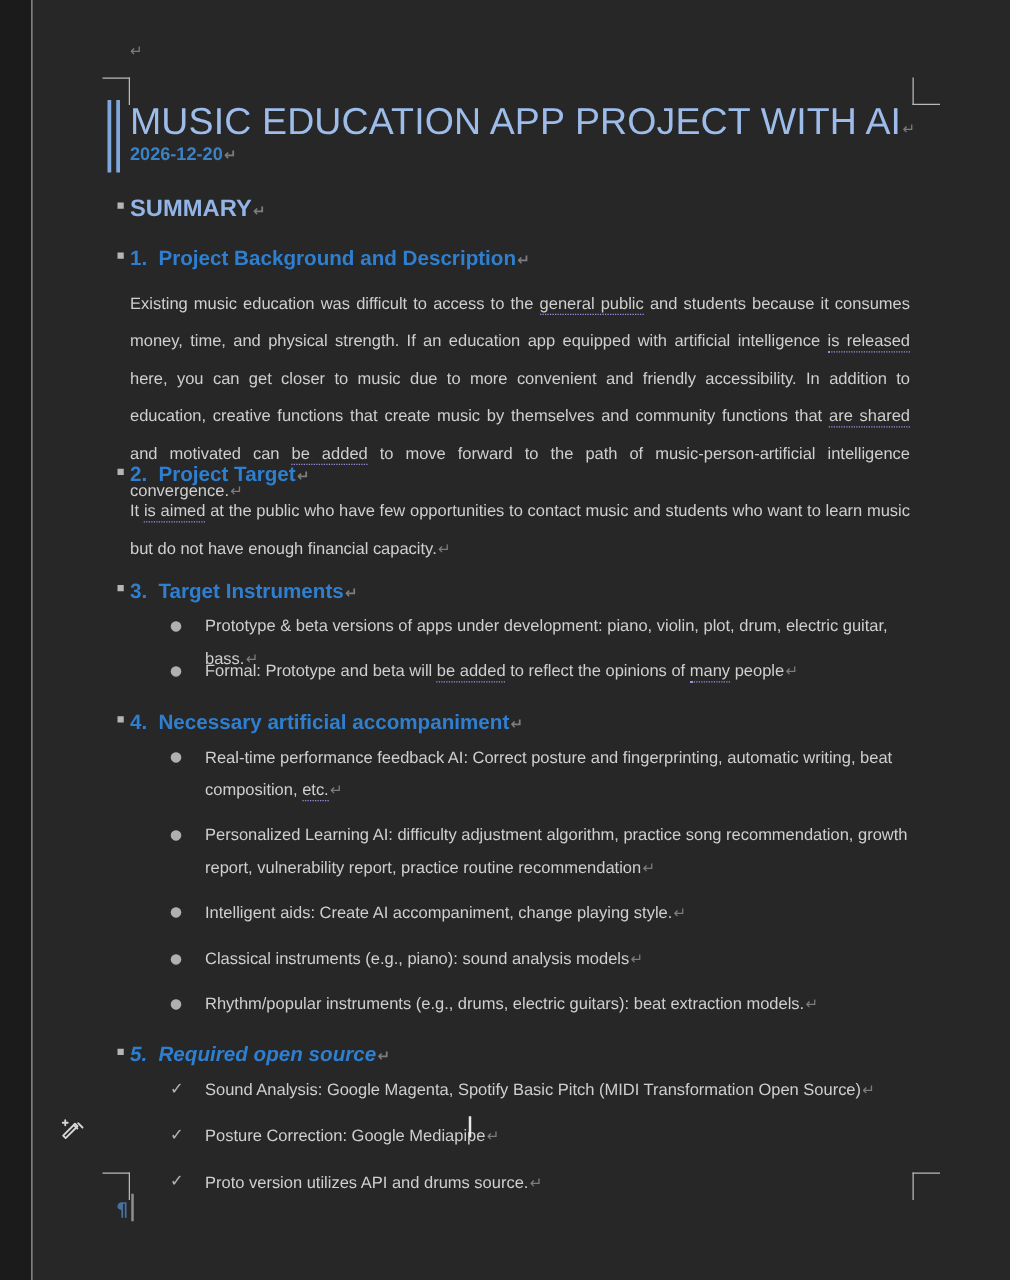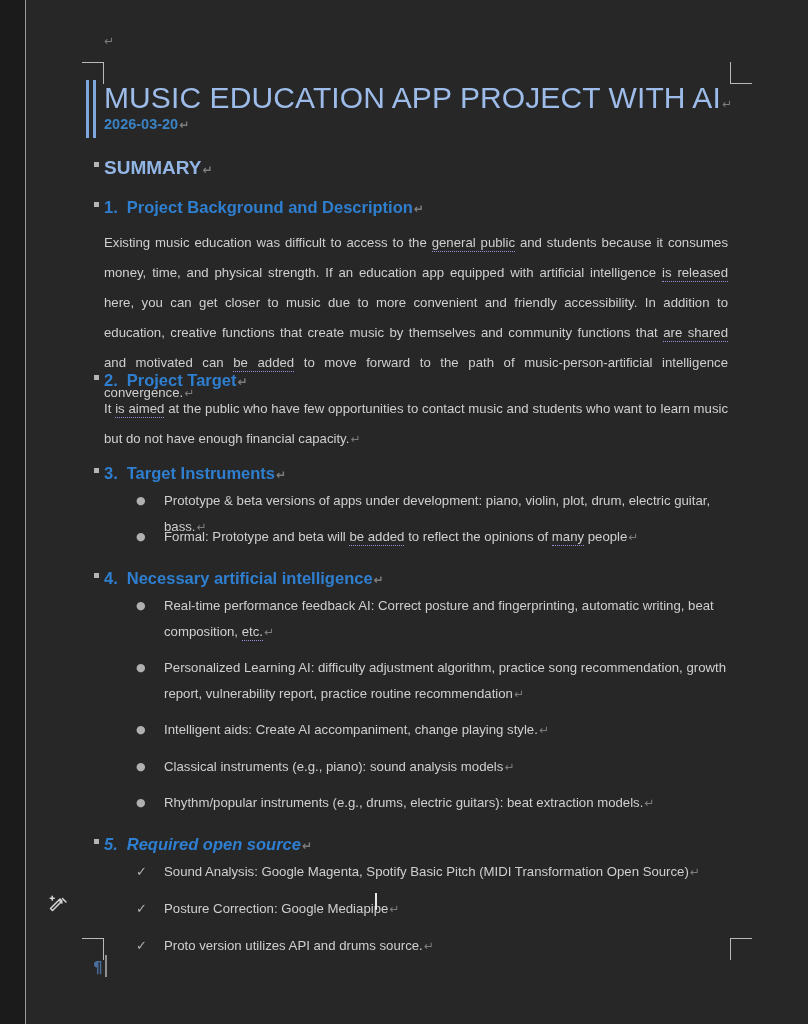--- a/index.html
+++ b/index.html
@@ -251,21 +251,21 @@
   <div id="change-bars">
     <span class="bar-a"></span>
       <span class="bar-b"></span>
   </div>
 
   <div id="doc-title">
     <span>MUSIC EDUCATION APP PROJECT WITH AI</span><span class="pilcrow">↵</span>
   </div>
 
   <div id="doc-date">
-    <span>2026-03-20</span><span class="pilcrow">↵</span>
+    <span>2026-12-20</span><span class="pilcrow">↵</span>
   </div>
 
   <div class="heading-summary" id="summary-heading" style="top:146px;margin-top:10px;">
     <span class="collapse-square"></span>
     <span>SUMMARY</span><span class="pilcrow">↵</span>
   </div>
 
   <div id="sections-root">
       <div class="heading-num" style="top: 196px;"><span class="collapse-square"></span><span class="hn-idx">1.</span><span>Project Background and Description</span><span class="pilcrow">↵</span></div>
       <div class="body-para" style="top: 228px;"><span>Existing music education was difficult to access to the </span><span class="gram">general public</span><span> and students because it consumes money, time, and physical strength. If an education app equipped with artificial intelligence </span><span class="gram">is released</span><span> here, you can get closer to music due to more convenient and friendly accessibility. In addition to education, creative functions that create music by themselves and community functions that </span><span class="gram">are shared</span><span> and motivated can </span><span class="gram">be added</span><span> to move forward to the path of music-person-artificial intelligence convergence.</span><span class="pilcrow">↵</span></div>
@@ -273,21 +273,21 @@
       <div class="body-para" style="top: 394px;"><span>It </span><span class="gram">is aimed</span><span> at the public who have few opportunities to contact music and students who want to learn music but do not have enough financial capacity.</span><span class="pilcrow">↵</span></div>
       <div class="heading-num" style="top: 462px;"><span class="collapse-square"></span><span class="hn-idx">3.</span><span>Target Instruments</span><span class="pilcrow">↵</span></div>
       <div class="bullet-row" style="top: 488px;">
         <span class="glyph dot">●</span>
         <span class="btext"><span>Prototype &amp; beta versions of apps under development: piano, violin, plot, drum, electric guitar, bass.</span><span class="pilcrow">↵</span></span>
       </div>
       <div class="bullet-row" style="top: 524px;">
         <span class="glyph dot">●</span>
         <span class="btext"><span> Formal: Prototype and beta will </span><span class="gram">be added</span><span> to reflect the opinions of </span><span class="gram">many</span><span> people</span><span class="pilcrow">↵</span></span>
       </div>
-      <div class="heading-num" style="top: 567px;"><span class="collapse-square"></span><span class="hn-idx">4.</span><span>Necessary artificial intelligence</span><span class="pilcrow">↵</span></div>
+      <div class="heading-num" style="top: 567px;"><span class="collapse-square"></span><span class="hn-idx">4.</span><span>Necessary artificial accompaniment</span><span class="pilcrow">↵</span></div>
       <div class="bullet-row" style="top: 593px;">
         <span class="glyph dot">●</span>
         <span class="btext"><span>Real-time performance feedback AI: Correct posture and fingerprinting, automatic writing, beat composition, </span><span class="spell">etc.</span><span class="pilcrow">↵</span></span>
       </div>
       <div class="bullet-row" style="top: 655px;">
         <span class="glyph dot">●</span>
         <span class="btext"><span>Personalized Learning AI: difficulty adjustment algorithm, practice song recommendation, growth report, vulnerability report, practice routine recommendation</span><span class="pilcrow">↵</span></span>
       </div>
       <div class="bullet-row" style="top: 717px;">
         <span class="glyph dot">●</span>

